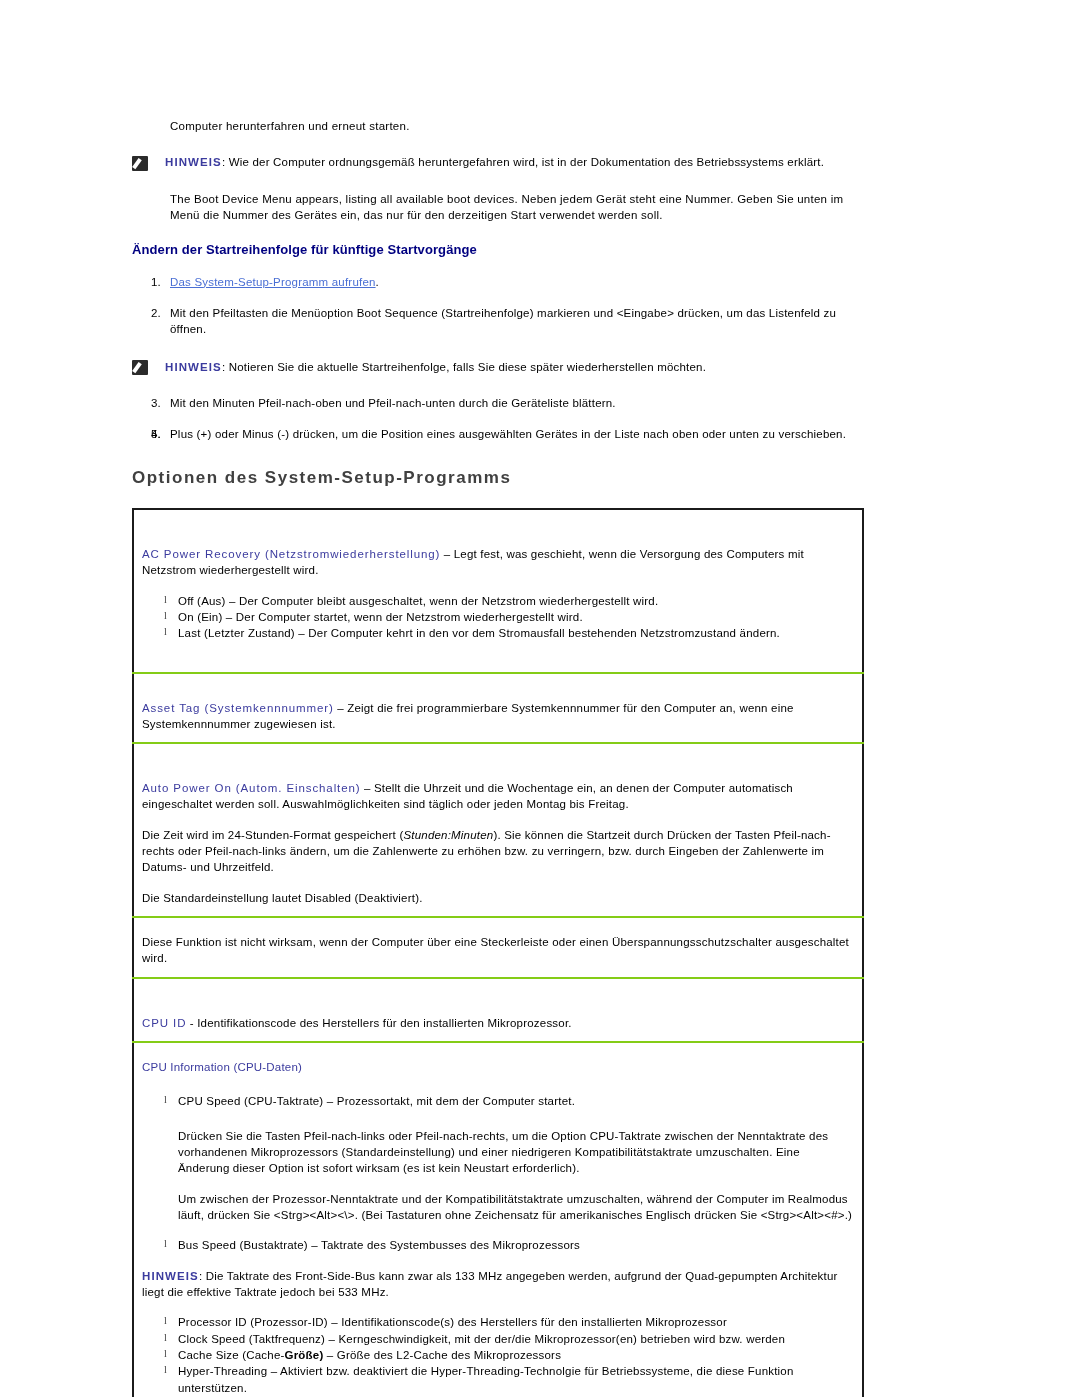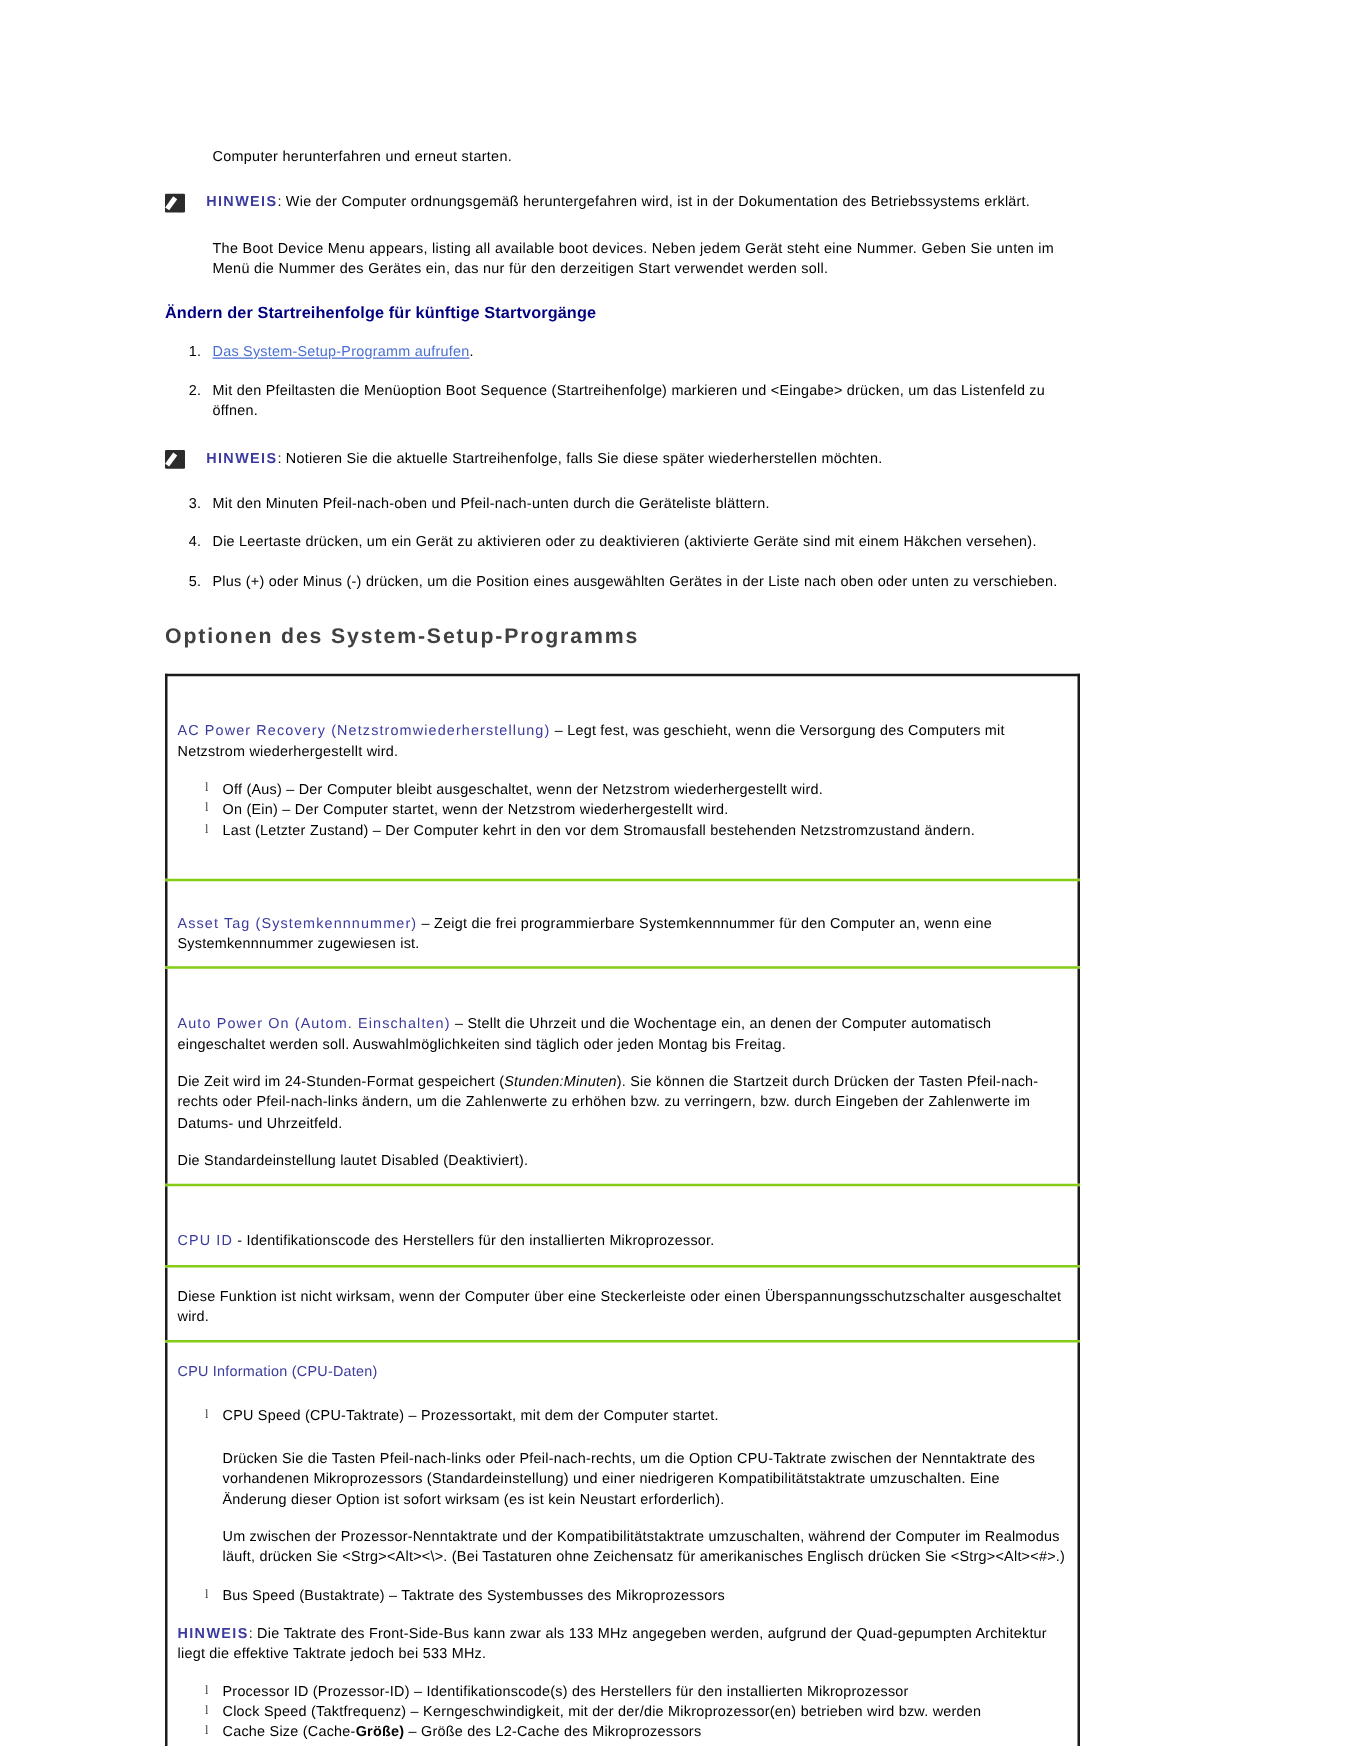--- a/index.html
+++ b/index.html
@@ -38,21 +38,21 @@
 
   .gap-14 { height: 14px; }
   .gap-18 { height: 18px; }
   .gap-20 { height: 20px; }
   .gap-8  { height: 8px; }
   .gap-6  { height: 6px; }
 
   
   .note {
     display: flex;
-    align-items: center;
+    align-items: flex-end;
     margin: 0;
   }
   .note-icon {
     flex: 0 0 auto;
     width: 16px;
     height: 15px;
     margin-top: 1px;
     margin-right: 17px;
     position: relative;
     background: #2b2b2b;
@@ -238,21 +238,20 @@
 
     <div class="gap-20"></div>
 
     <ol class="steps">
       <li>
         <span class="num">3.</span>
         <span>Mit den Minuten Pfeil-nach-oben und Pfeil-nach-unten durch die Geräteliste blättern.</span>
       </li>
       <li>
         <span class="num">4.</span>
-        <span>Die Leertaste drücken, um ein Gerät zu aktivieren oder zu deaktivieren (aktivierte Geräte sind mit einem Häkchen versehen).</span>
       </li>
       <li>
         <span class="num">5.</span>
         <span>Plus (+) oder Minus (-) drücken, um die Position eines ausgewählten Gerätes in der Liste nach oben oder unten zu verschieben.</span>
       </li>
     </ol>
 
     <div class="gap-8"></div>
 
     <h1 class="main-head">Optionen des System-Setup-Programms</h1>
@@ -291,30 +290,30 @@
             <div class="gap-14"></div>
             <p><span>Die Zeit wird im 24-Stunden-Format gespeichert (</span><em>Stunden:Minuten</em><span>). Sie können die Startzeit durch Drücken der Tasten Pfeil-nach-rechts oder Pfeil-nach-links ändern, um die Zahlenwerte zu erhöhen bzw. zu verringern, bzw. durch Eingeben der Zahlenwerte im Datums- und Uhrzeitfeld.</span></p>
             <div class="gap-14"></div>
             <p>Die Standardeinstellung lautet Disabled (Deaktiviert).</p>
           </div>
         </td>
       </tr>
 
       <tr>
         <td>
+          <div class="cell pad-top-sm pad-bot-sm">
+            <p>Diese Funktion ist nicht wirksam, wenn der Computer über eine Steckerleiste oder einen Überspannungsschutzschalter ausgeschaltet wird.</p>
+          </div>
+        </td>
+      </tr>
+
+      <tr>
+        <td>
           <div class="cell pad-top-lg pad-bot-sm">
             <p><span class="opt-term">CPU ID</span><span> - Identifikationscode des Herstellers für den installierten Mikroprozessor.</span></p>
-          </div>
-        </td>
-      </tr>
-
-      <tr>
-        <td>
-          <div class="cell pad-top-sm pad-bot-sm">
-            <p>Diese Funktion ist nicht wirksam, wenn der Computer über eine Steckerleiste oder einen Überspannungsschutzschalter ausgeschaltet wird.</p>
           </div>
         </td>
       </tr>
 
       <tr>
         <td>
           <div class="cell pad-top-sm pad-bot-lg">
             <p class="opt-term">CPU Information (CPU-Daten)</p>
             <div class="gap-18"></div>
 

